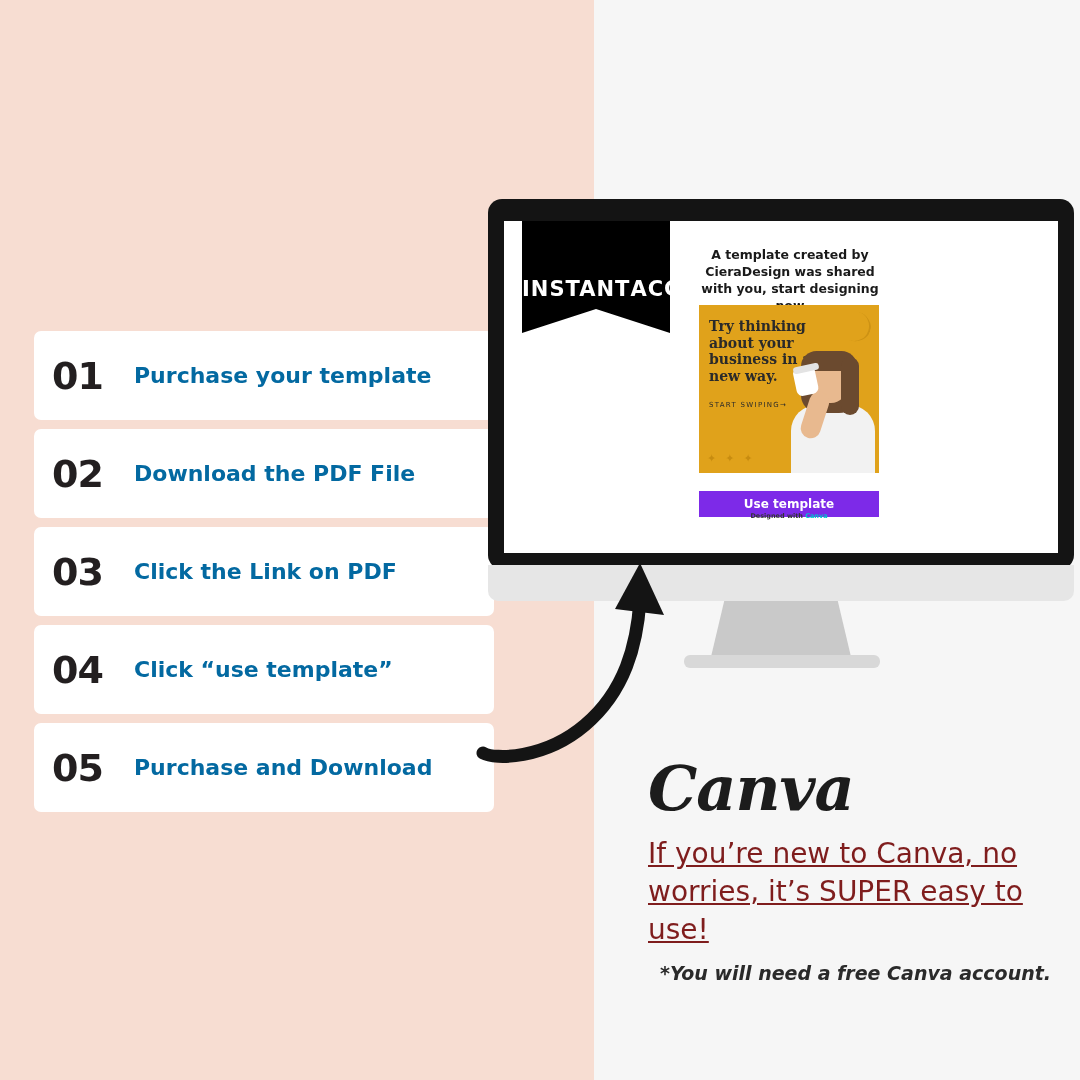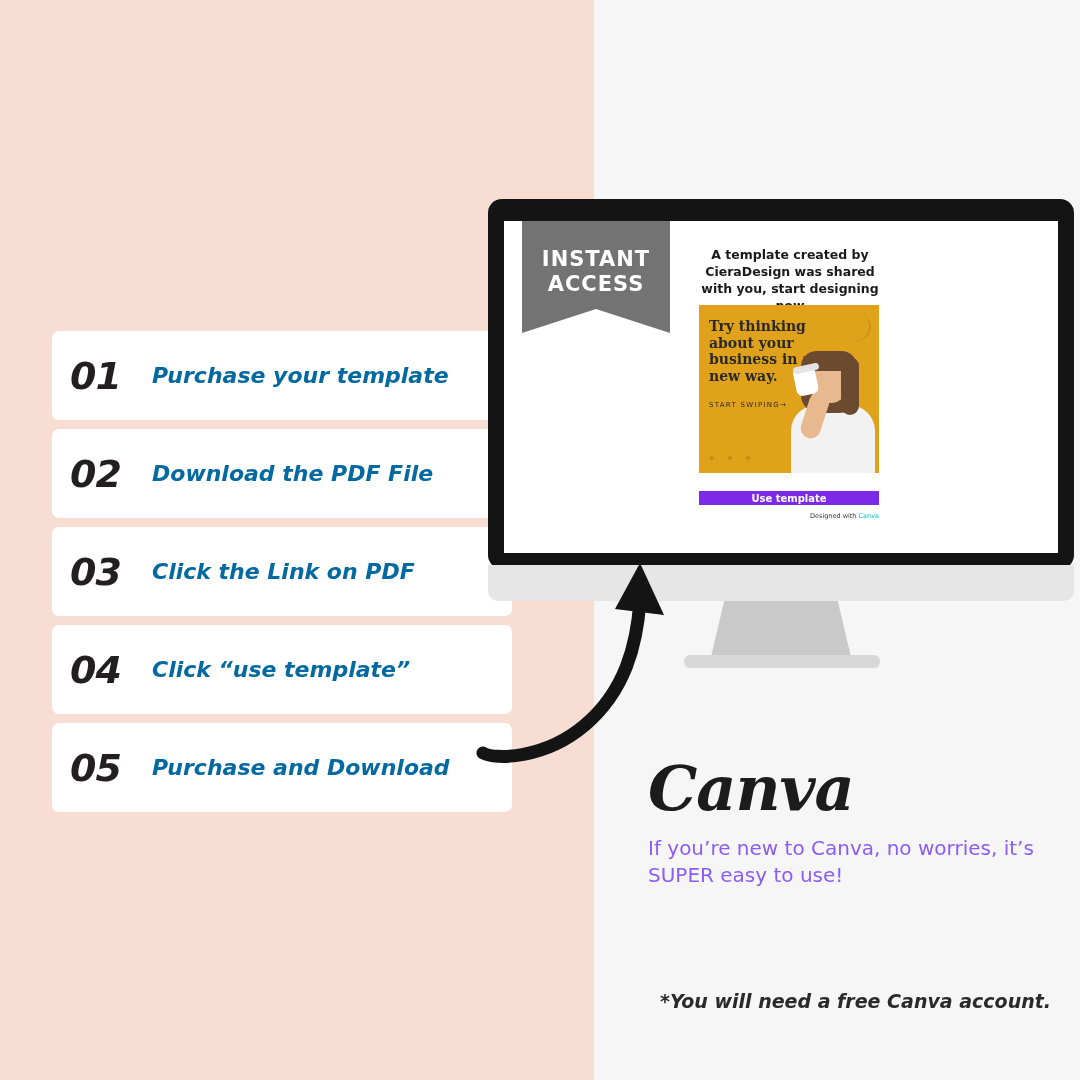--- a/index.html
+++ b/index.html
@@ -30,23 +30,22 @@
     position: absolute;
     left: 46px; top: 212px;
     font-size: 47px;
     font-weight: bold;
     letter-spacing: 2px;
     color: #231f20;
     font-family: "DejaVu Sans", sans-serif;
   }
   .steps {
     position: absolute;
-    left: 52px; top: 331px;
+    left: 34px; top: 331px;
     width: 460px;
-    font-style: italic;
   }
   .step {
     position: relative;
     height: 89px;
     background: #ffffff;
     border-radius: 7px;
     margin-bottom: 9px;
     display: flex;
     align-items: center;
     padding-left: 18px;
@@ -101,25 +100,24 @@
     left: 684px; top: 655px;
     width: 196px; height: 13px;
     background: #d8d8d8;
     border-radius: 6px;
   }
   
   .ribbon {
     position: absolute;
     left: 18px; top: -8px;
     width: 148px; height: 120px;
-    background: #737373;
+    background: #000000;
     clip-path: polygon(0 0, 100% 0, 100% 100%, 50% 80%, 0 100%);
     color: #fff;
     display: flex;
-    flex-direction: column;
     align-items: center;
     justify-content: flex-start;
     padding-top: 34px;
   }
   .ribbon span {
     font-size: 21px;
     font-weight: bold;
     letter-spacing: 1px;
     font-family: "DejaVu Sans", sans-serif;
     line-height: 1.2;
@@ -239,37 +237,37 @@
     right: 8px; top: 6px;
     width: 34px; height: 30px;
     border-right: 2px solid #c98f13;
     border-radius: 50%;
     transform: rotate(18deg);
     opacity: .8;
   }
   .use-template-btn {
     position: absolute;
     left: 195px; top: 270px;
-    width: 180px; height: 14px;
+    width: 180px; height: 26px;
     background: #7d2ae8;
     color: #fff;
-    font-size: 10px;
+    font-size: 12px;
     font-weight: bold;
     display: flex;
     align-items: center;
     justify-content: center;
     font-family: "DejaVu Sans", sans-serif;
   }
   .designed-with {
     position: absolute;
     left: 195px; top: 291px;
     width: 180px;
-    text-align: right;
+    text-align: center;
     font-size: 6.5px;
-    font-weight: normal;
+    font-weight: bold;
     color: #333;
     font-family: "DejaVu Sans", sans-serif;
   }
   .designed-with em { color: #00c4cc; font-style: normal; }
   
   .arrow {
     position: absolute;
     left: 455px; top: 545px;
     width: 250px; height: 230px;
   }
@@ -281,35 +279,35 @@
     color: #1c1c1c;
     font-family: "DejaVu Serif", serif;
     font-style: italic;
     font-weight: bold;
     letter-spacing: -1px;
   }
   .blurb {
     position: absolute;
     left: 648px; top: 835px;
     width: 420px;
-    font-size: 20px;
+    font-size: 28px;
     line-height: 1.36;
-    color: #8b5cf6;
-    font-family: "DejaVu Sans", sans-serif;
+    color: #7f1d1d;
+    font-family: "DejaVu Sans", sans-serif;
+    text-decoration: underline;
   }
   .note {
     position: absolute;
     left: 660px; top: 962px;
     width: 420px;
     font-size: 19px;
     font-style: italic;
     font-weight: bold;
     color: #2a2a2a;
     font-family: "DejaVu Sans", sans-serif;
-    margin-top: 28px;
   }
 </style>
 </head>
 <body>
 
 <div id="page">
 
   <div class="left-panel"></div>
   <div class="right-panel"></div>
 

